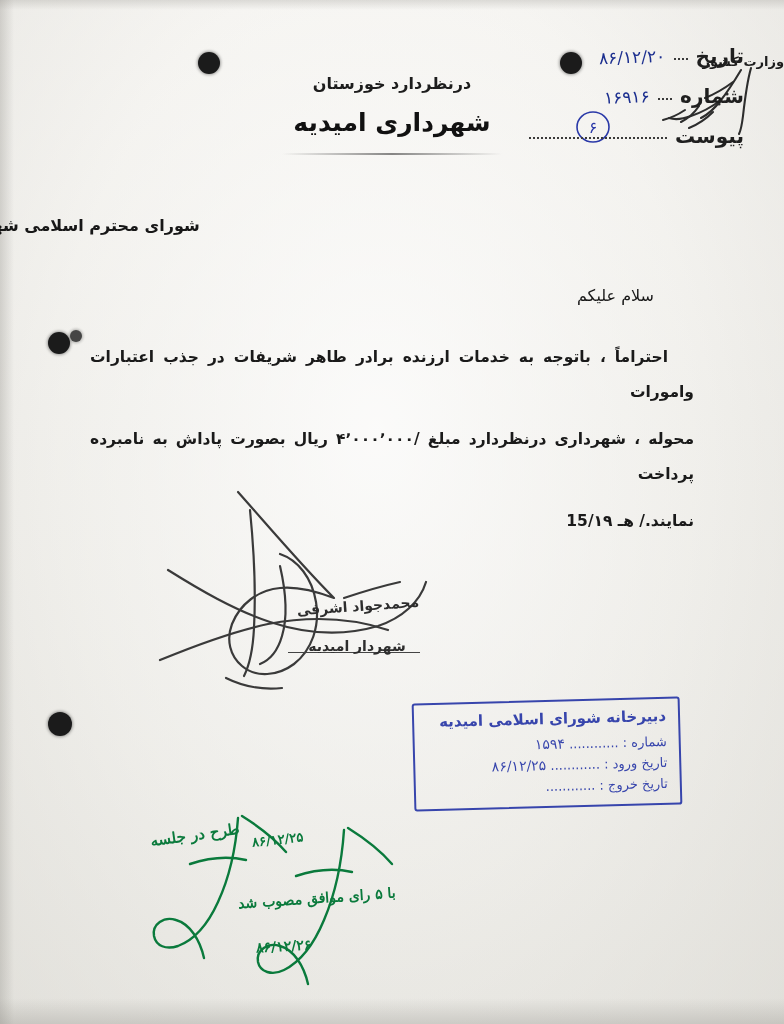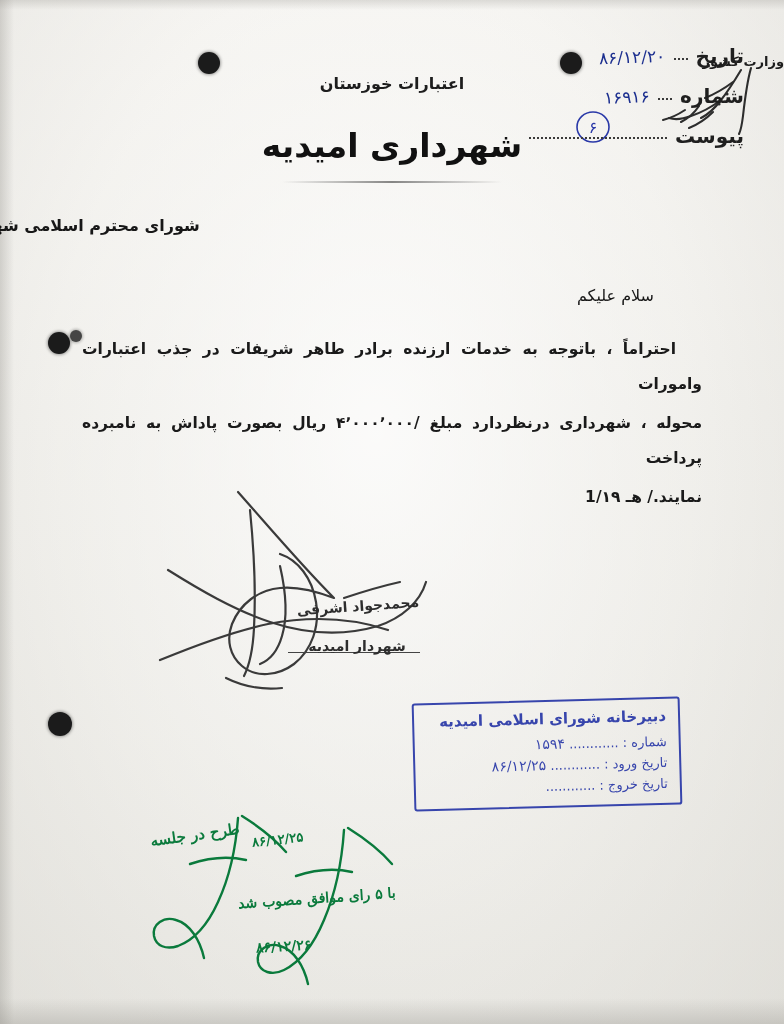--- a/index.html
+++ b/index.html
@@ -57,22 +57,22 @@
   .letterhead .org-line {
     font-size: 16px;
     font-weight: 700;
     letter-spacing: 0.5px;
     color: #1d1d1d;
   }
   .letterhead .org-line.l1 { font-size: 15px; }
   .letterhead .org-line.l2 { font-size: 13px; text-align: right; }
   .letterhead .org-line.l3 { font-size: 16px; }
   .letterhead .municipality {
-    margin-top: 23px;
-    font-size: 33px;
+    margin-top: 7px;
+    font-size: 25px;
     font-weight: 700;
     letter-spacing: 1px;
     color: #111;
   }
   .letterhead .rule {
     width: 220px;
     height: 2px;
     margin: 10px auto 0;
     background: linear-gradient(90deg, rgba(40,40,40,0), rgba(40,40,40,0.55), rgba(40,40,40,0));
   }
@@ -169,21 +169,21 @@
     position: absolute;
     top: 328px;
     right: 78px;
     left: 78px;
     font-size: 15.5px;
     line-height: 2.25;
     text-align: justify;
     color: #1a1a1a;
     font-weight: 600;
   }
-  .body-text p { margin: 4px; }
+  .body-text p { margin: 12px; }
   .body-text .indent { display: inline-block; width: 26px; }
   .body-line { display: block; }
 
   
   .signature-name {
     position: absolute;
     top: 598px;
     left: 278px;
     width: 160px;
     text-align: center;
@@ -311,21 +311,21 @@
     <circle cx="64" cy="44" r="1.6" fill="#1d1d1d"></circle>
   </svg>
 
   <svg style="position:absolute; top:106px; left:572px; width:42px; height:42px;" viewBox="0 0 42 42">
     <ellipse cx="21" cy="21" rx="16" ry="15" fill="none" stroke="#2a39a8" stroke-width="1.6"></ellipse>
     <text x="21" y="27" text-anchor="middle" font-family="DejaVu Serif, serif" font-size="16" fill="#2a39a8">۶</text>
   </svg>
 
   <div class="letterhead">
     <div class="org-line l2">وزارت کشور</div>
-    <div class="org-line l3">اعتبارات خوزستان</div>
+    <div class="org-line l3">درنظردارد خوزستان</div>
     <div class="municipality">شهرداری امیدیه</div>
     <div class="rule"></div>
   </div>
 
   <div class="ref-block">
     <div class="ref-row">
       <span class="ref-label">تاریخ</span>
       <span class="ref-dots"></span>
       <span class="ref-value">۸۶/۱۲/۲۰</span>
     </div>
@@ -347,21 +347,21 @@
   <div class="salutation">
     <span class="salutation-inner">سلام علیکم</span>
   </div>
 
   <div class="body-text">
     <p><span class="indent"></span><span class="body-line" style="display:inline">احتراماً ، باتوجه به خدمات ارزنده برادر طاهر شریفات در جذب اعتبارات وامورات</span></p>
     <p>
         <span class="body-line">محوله ، شهرداری درنظردارد مبلغ /۴٬۰۰۰٬۰۰۰ ریال بصورت پاداش به نامبرده پرداخت</span>
       </p>
     <p>
-        <span class="body-line">نمایند./ هـ 1/۱۹</span>
+        <span class="body-line">نمایند./ هـ 15/۱۹</span>
       </p>
   </div>
 
   <svg class="signature-svg" viewBox="0 0 330 260">
     <g fill="none" stroke="#3a3a3a" stroke-width="2.2" stroke-linecap="round" stroke-linejoin="round">
       <path d="M108 22 C140 58, 172 96, 204 128 C188 122, 168 116, 150 118 C128 120, 110 134, 102 154 C96 170, 100 186, 112 196 C126 208, 148 206, 164 194 C182 180, 190 156, 186 132 C182 108, 168 90, 150 84"></path>
       <path d="M38 100 C70 120, 104 140, 140 152 C176 164, 214 166, 248 156 C272 148, 290 132, 296 112"></path>
       <path d="M30 190 C64 176, 100 162, 138 154 C180 146, 222 148, 258 160"></path>
       <path d="M120 40 C124 80, 126 120, 124 158 C123 178, 120 194, 114 206"></path>
       <path d="M150 96 C156 122, 158 146, 152 166 C148 180, 140 190, 130 194"></path>

